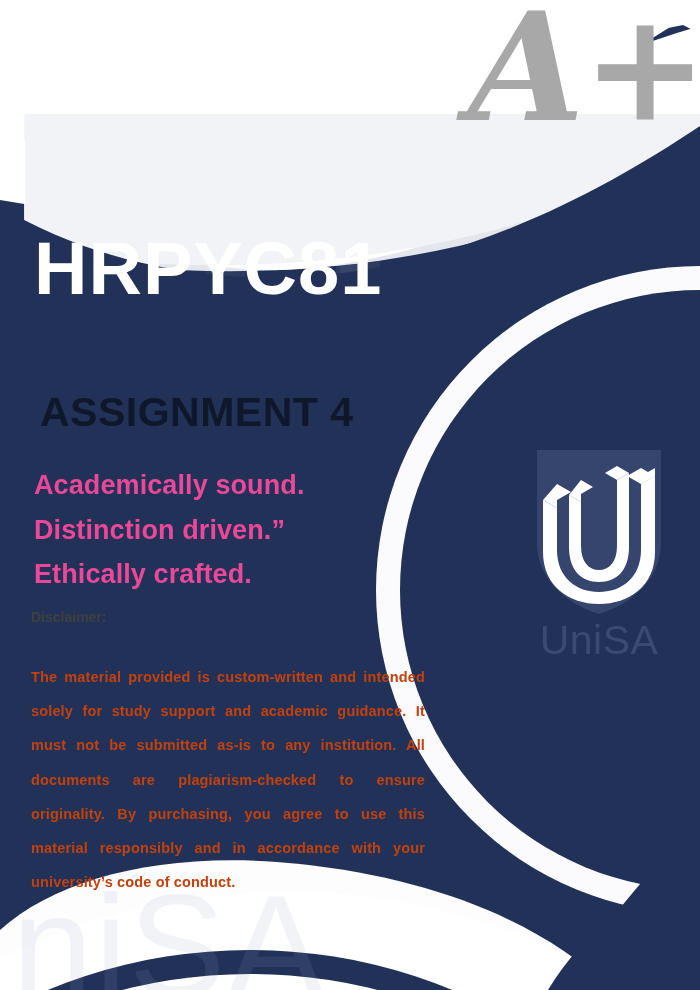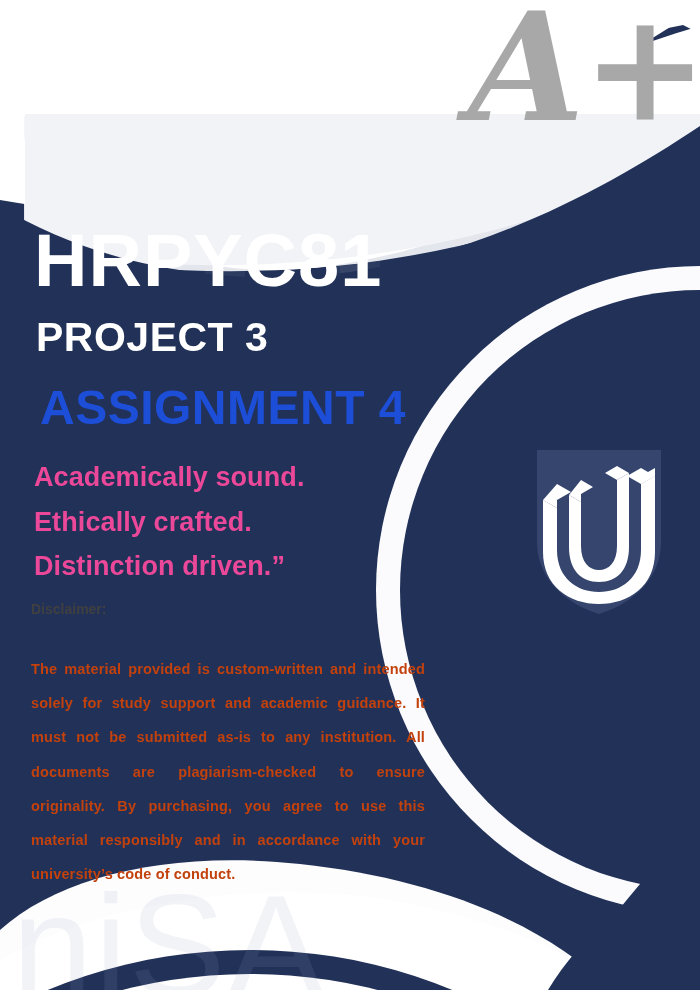--- a/index.html
+++ b/index.html
@@ -22,21 +22,21 @@
     position: absolute;
     top: 0;
     left: 0;
     width: 700px;
     height: 990px;
   }
   
   #content {
     position: absolute;
     left: 0;
-    top: 8px;
+    top: 16px;
     width: 700px;
     height: 812px;
     z-index: 40;
   }
   #course-code {
     position: absolute;
     left: 34px;
     top: 216px;
     font-size: 74px;
     font-weight: bold;
@@ -51,25 +51,25 @@
     font-size: 41px;
     font-weight: bold;
     letter-spacing: 0.5px;
     line-height: 1.0;
     color: #ffffff;
   }
   #assignment-line {
     position: absolute;
     left: 40px;
     top: 376px;
-    font-size: 48px;
+    font-size: 41px;
     font-weight: bold;
     letter-spacing: 0.5px;
     line-height: 1.0;
-    color: #1d4ed8;
+    color: #0f172a;
   }
   #tagline {
     position: absolute;
     left: 34px;
     top: 447px;
     font-size: 27px;
     font-weight: bold;
     line-height: 1.65;
     color: #ec4899;
     letter-spacing: 0.1px;
@@ -262,33 +262,33 @@
         <polygon points="108,30 122,38 136,30 122,22"></polygon>
 
         <path d="M62 56 L62 100 C62 116 70 124 80 124 C90 124 98 116 98 100 L98 34
                  L110 27 L110 101 C110 124 98 136 80 136 C62 136 50 124 50 101 L50 49 Z"></path>
         <polygon points="50,49 62,56 62,48 74,41 62,34"></polygon>
         <polygon points="86,27 98,34 110,27 98,20"></polygon>
 
         <path d="M74 74 L74 98 C74 104 77 107 80 107 L80 118 C70 118 62 110 62 98 L62 68 Z" opacity="0"></path>
       </g>
     </svg>
+    <div id="unisa-wordmark">UniSA</div>
   </div>
 
   <div id="content">
     <div id="course-code">HRPYC81</div>
 
-    <div id="project-line">PROJECT 3</div>
 
     <div id="assignment-line">ASSIGNMENT 4</div>
 
     <div id="tagline">
       <div>Academically sound.</div>
+      <div>Distinction driven.”</div>
       <div>Ethically crafted.</div>
-      <div>Distinction driven.”</div>
     </div>
 
     <div id="disclaimer-label">Disclaimer:</div>
 
     <div id="disclaimer-body">The material provided is custom-written and intended solely for study support and academic guidance. It must not be submitted as-is to any institution. All documents are plagiarism-checked to ensure originality. By purchasing, you agree to use this material responsibly and in accordance with your university’s code of conduct.</div>
   </div>
 
 </div>
 
 </body></html>

